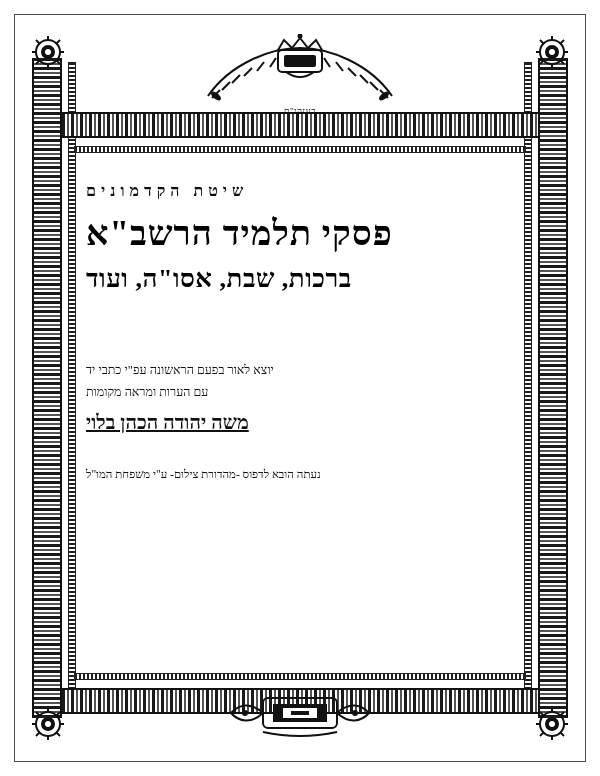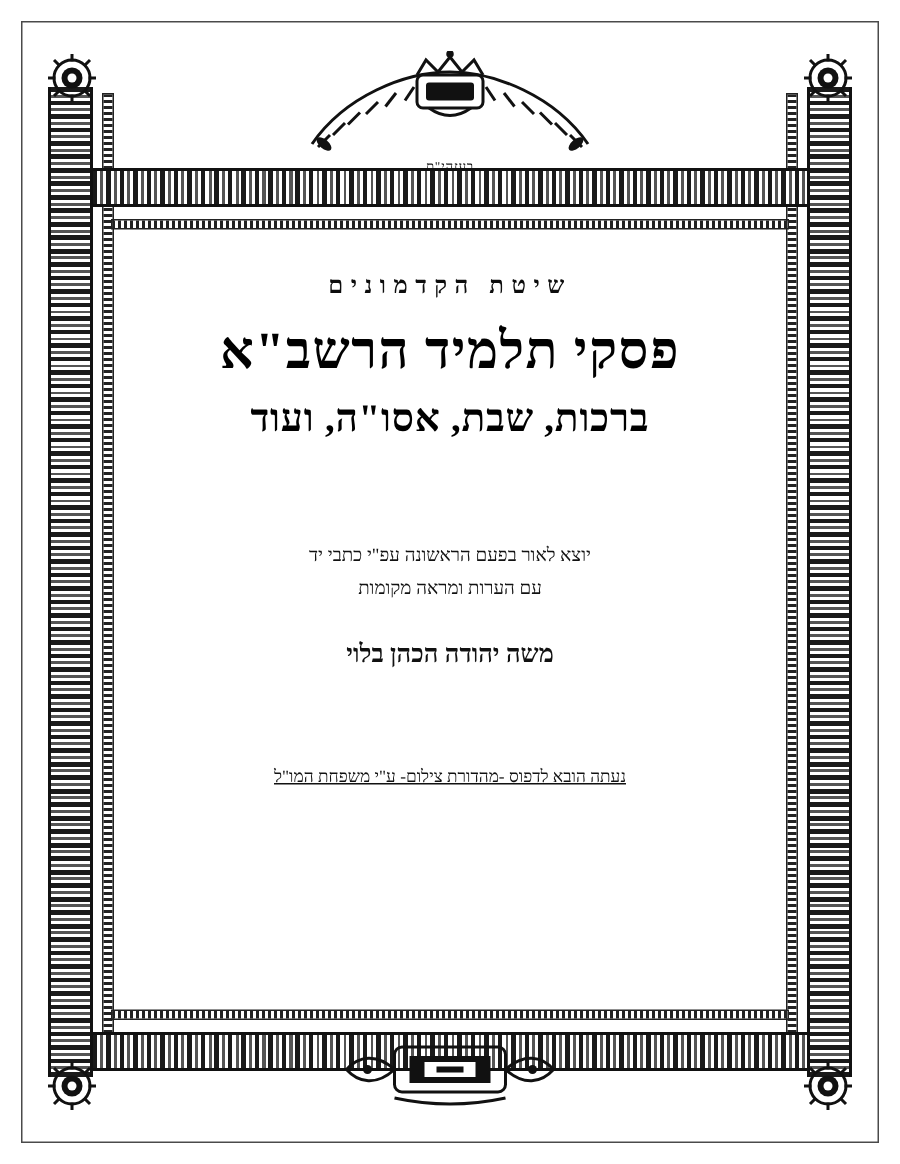--- a/index.html
+++ b/index.html
@@ -147,21 +147,21 @@
   }
 
   
   .content {
     position: absolute;
     left: 86px;
     right: 86px;
     top: 160px;
     bottom: 100px;
     direction: rtl;
-    text-align: center;
+    text-align: left;
   }
 
   .line-superscript {
     font-size: 16px;
     letter-spacing: 5px;
     font-weight: bold;
     margin-top: 22px;
     color: #0d0d0d;
   }
   .title-main {
@@ -183,30 +183,30 @@
     letter-spacing: 0.5px;
     color: #000;
   }
   .credits {
     margin-top: 66px;
     font-size: 12.5px;
     line-height: 1.72;
     color: #111;
   }
   .credits .author {
-    font-size: 17px;
+    font-size: 20px;
     font-weight: bold;
-    margin-top: 18px;
+    margin-top: 2px;
+    text-decoration: underline;
   }
   .footer {
-    margin-top: 59px;
+    margin-top: 26px;
     font-size: 11.5px;
     line-height: 1.6;
     color: #111;
-    text-decoration: underline;
   }
   .footer .site {
     text-decoration: underline;
     color: #111;
     direction: ltr;
     display: inline-block;
   }
   .footer .site-line {
     direction: rtl;
   }

